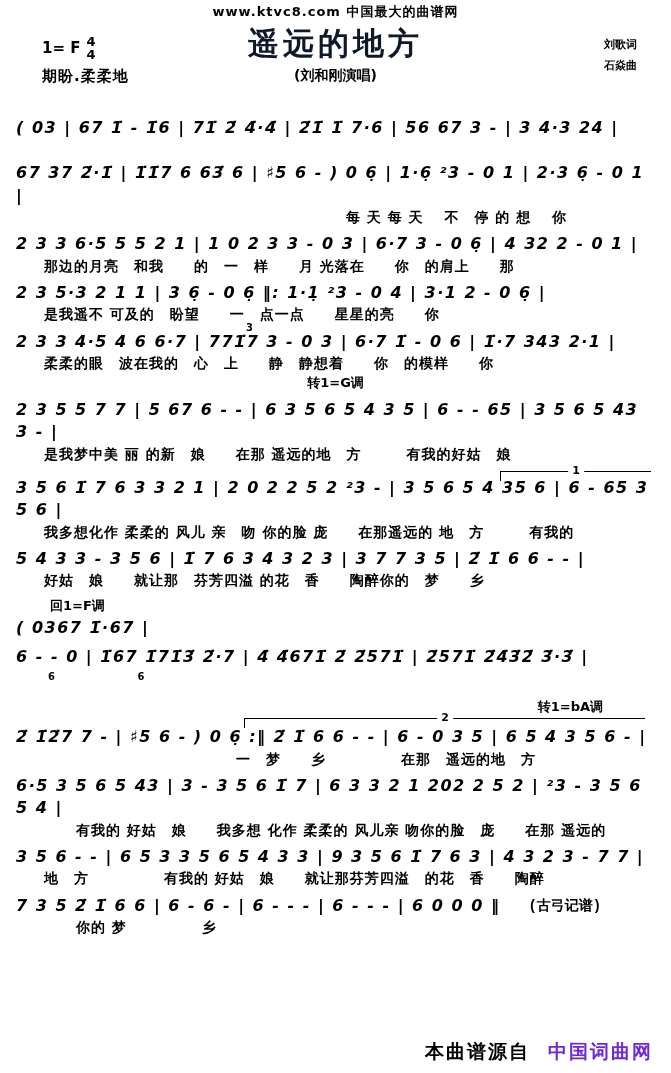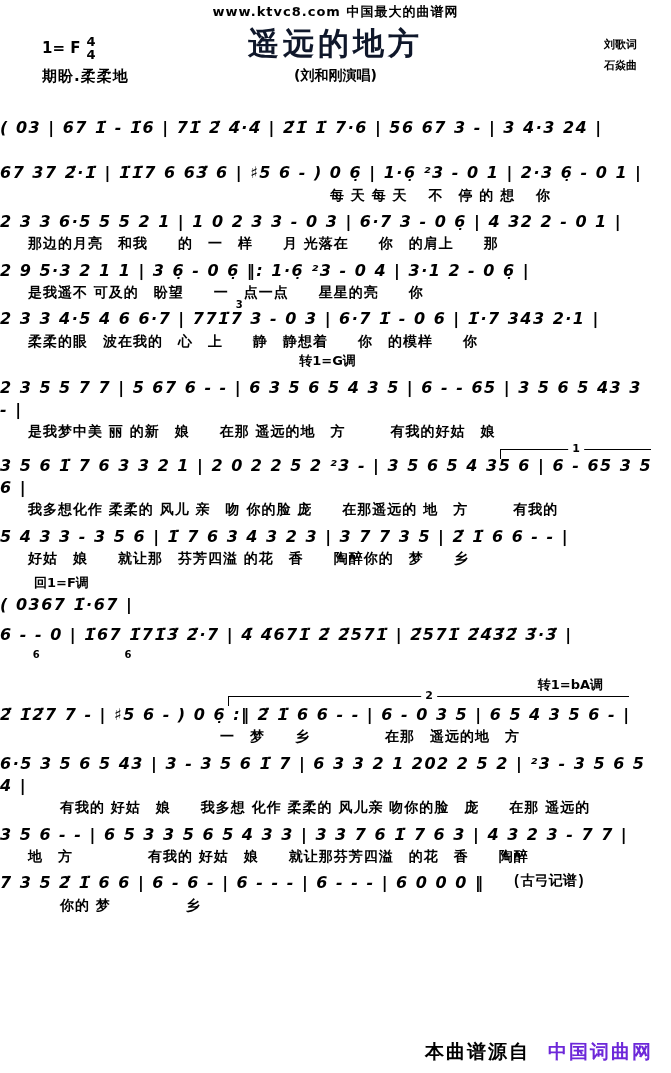--- a/index.html
+++ b/index.html
@@ -21,21 +21,21 @@
   .subtitle { text-align:center; font-size:14px; font-weight:bold; margin-top:2px; }
   .meta-left  { position:absolute; left:42px;  top:12px; font-size:15px; font-weight:bold; }
   .meta-left .mood { margin-top:6px; font-size:15px; letter-spacing:1px; }
   .meter {
     display:inline-flex; flex-direction:column; vertical-align:middle;
     font-size:13px; line-height:1; font-weight:bold; margin-left:6px; text-align:center;
   }
   .meta-right { position:absolute; right:34px; top:14px; font-size:11px; font-weight:bold; text-align:left; }
   .meta-right div { margin-bottom:6px; }
   
-  .score { padding:6px 16px 0 0; }
+  .score { padding:6px 16px 0 16px; }
   .system { position:relative; margin-bottom:7px; }
   .notation {
     font-size:16px; font-weight:bold; font-style:italic;
     letter-spacing:1.5px; white-space:pre-wrap; line-height:1.4;
   }
   .lyrics {
     font-size:14px; font-weight:bold; letter-spacing:1px;
     white-space:pre-wrap; line-height:1.3; margin-top:1px;
   }
   .ind-50 { padding-left:330px; }
@@ -47,21 +47,21 @@
   .volta { position:absolute; border-top:1px solid #000; border-left:1px solid #000; height:9px; }
   .volta .vlabel {
     position:absolute; top:-8px; left:50%; transform:translateX(-50%);
     font-size:11px; font-weight:bold; background:#fff; padding:0 4px; font-style:normal;
   }
   .volta-1 { top:-6px; right:4px; width:150px; }
   .volta-2 { top:-8px; left:228px; width:400px; }
   .ann-overbracket { position:absolute; top:-28px; right:52px; font-size:13px; font-weight:bold; }
   .tup { position:absolute; top:-9px; font-size:10px; font-weight:bold; font-style:normal; }
   .tup-a { left:36%; } .tup-b { left:5%; } .tup-c { left:19%; }
-  .noteline-row { display:flex; align-items:flex-start; }
+  .noteline-row { display:flex; align-items:center; }
   .end-note { font-size:14px; font-weight:bold; font-style:normal; margin-left:28px; white-space:nowrap;font-family:Liberation Mono, monospace; }
   .sp { height:16px; }
   
   .footer {
     position:absolute; right:18px; bottom:8px;
     font-size:19px; font-weight:bold; letter-spacing:2px;
   }
   .footer .pink { color:#6d28d9; margin-left:18px; }
 </style>
 </head>
@@ -98,21 +98,21 @@
     <div class="notation">67 37 2̇·1̇ | 1̇1̇7 6 63̇ 6 | ♯5 6 - ) 0 6̣ | 1·6̣ ²3 - 0 1 | 2·3 6̣ - 0 1 |</div>
     <div class="lyrics ind-50">每 天 每 天　 不　停 的 想　 你</div>
   </div>
 
   <div class="system">
     <div class="notation">2 3 3 6·5 5 5 2 1 | 1 0 2 3 3 - 0 3 | 6·7 3 - 0 6̣ | 4 32 2 - 0 1 |</div>
     <div class="lyrics ind-5">那边的月亮　和我　　的　一　样　　月 光落在　　你　的肩上　　那</div>
   </div>
 
   <div class="system">
-    <div class="notation">2 9 5·3 2 1 1 | 3 6̣ - 0 6̣ ‖: 1·6̣ ²3 - 0 4 | 3·1 2 - 0 6̣ |</div>
+    <div class="notation">2 3 5·3 2 1 1 | 3 6̣ - 0 6̣ ‖: 1·1̣ ²3 - 0 4 | 3·1 2 - 0 6̣ |</div>
     <div class="lyrics ind-5">是我遥不 可及的　盼望　　一　点一点　　星星的亮　　你</div>
   </div>
 
   <div class="system">
     <span class="tup tup-a">3</span>
     <div class="notation">2 3 3 4·5 4 6 6·7 | 771̇7 3 - 0 3 | 6·7 1̇ - 0 6 | 1̇·7 343 2·1 |</div>
     <div class="lyrics ind-5">柔柔的眼　波在我的　心　上　　静　静想着　　你　的模样　　你</div>
     <div class="ann-center">转1=G调</div>
   </div>
 
@@ -157,21 +157,21 @@
     <div class="notation">2̇ 1̇2̇7 7 - | ♯5 6 - ) 0 6̣ :‖ 2̇ 1̇ 6 6 - - | 6 - 0 3 5 | 6 5 4 3 5 6 - |</div>
     <div class="lyrics ind-33">一　梦　　乡　　　　　在那　遥远的地　方</div>
   </div>
 
   <div class="system">
     <div class="notation">6·5 3 5 6 5 43 | 3 - 3 5 6 1̇ 7 | 6 3 3 2 1 202 2 5 2 | ²3 - 3 5 6 5 4 |</div>
     <div class="lyrics ind-10">有我的 好姑　娘　　我多想 化作 柔柔的 风儿亲 吻你的脸　庞　　在那 遥远的</div>
   </div>
 
   <div class="system">
-    <div class="notation">3 5 6 - - | 6 5 3 3 5 6 5 4 3 3 | 3 3 7 6 1̇ 7 6 3 | 4 3 2 3 - 7 7 |</div>
+    <div class="notation">3 5 6 - - | 6 5 3 3 5 6 5 4 3 3 | 9 3 5 6 1̇ 7 6 3 | 4 3 2 3 - 7 7 |</div>
     <div class="lyrics ind-5">地　方　　　　　有我的 好姑　娘　　就让那芬芳四溢　的花　香　　陶醉</div>
   </div>
 
   <div class="system">
     <div class="noteline-row">
       <div class="notation">7 3 5 2̇ 1̇ 6 6 | 6 - 6 - | 6 - - - | 6 - - - | 6 0 0 0 ‖</div>
       <div class="end-note">(古弓记谱)</div>
     </div>
     <div class="lyrics ind-10">你的 梦　　　　　乡</div>
   </div>

